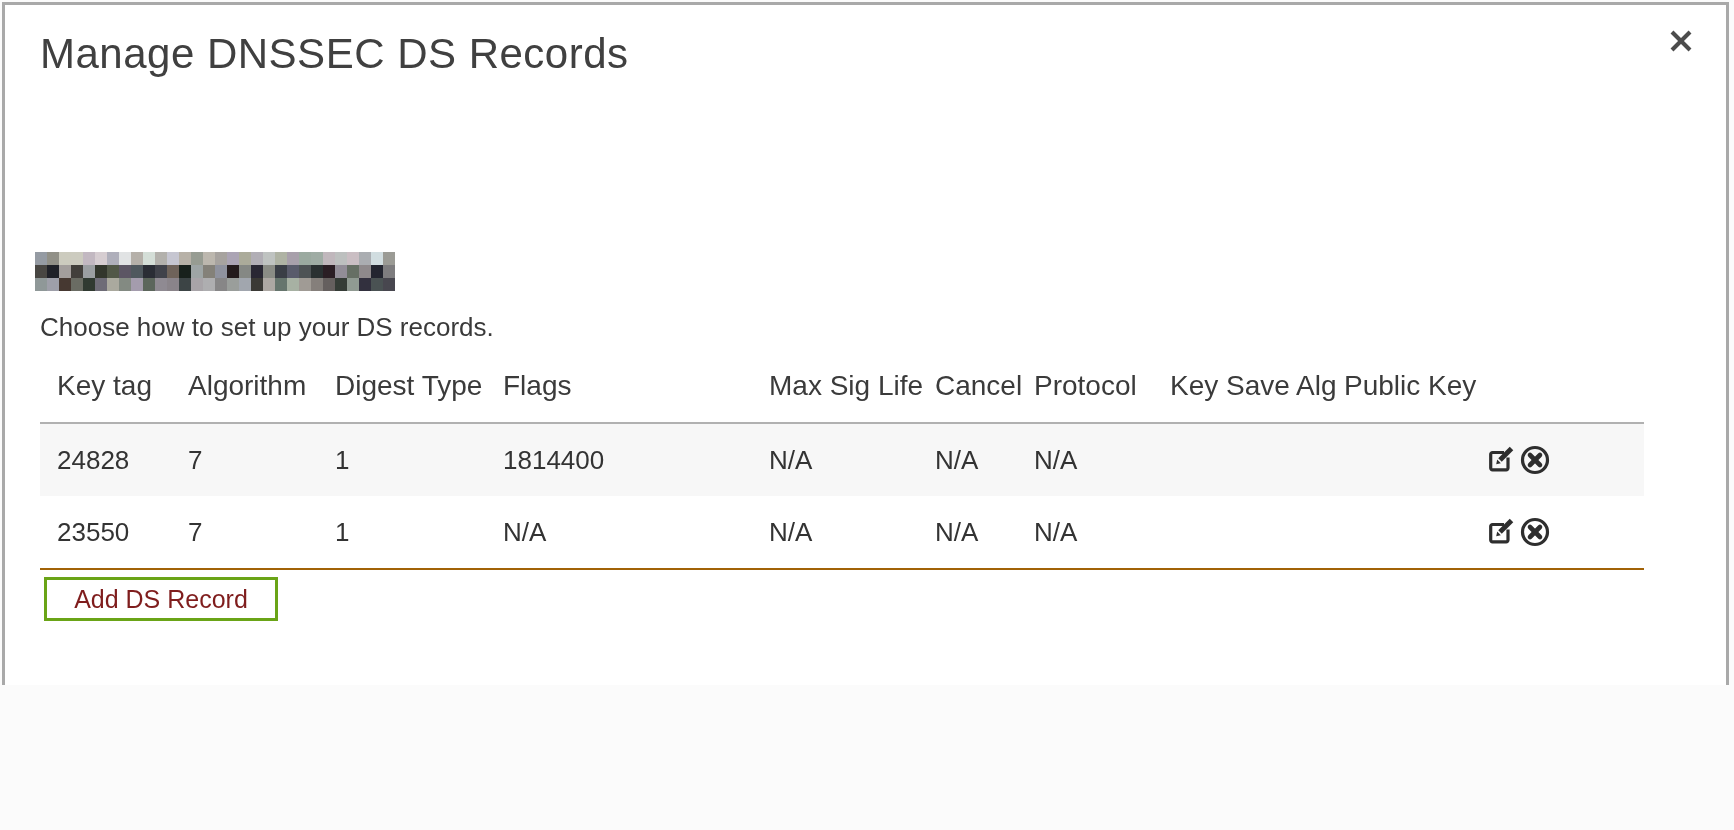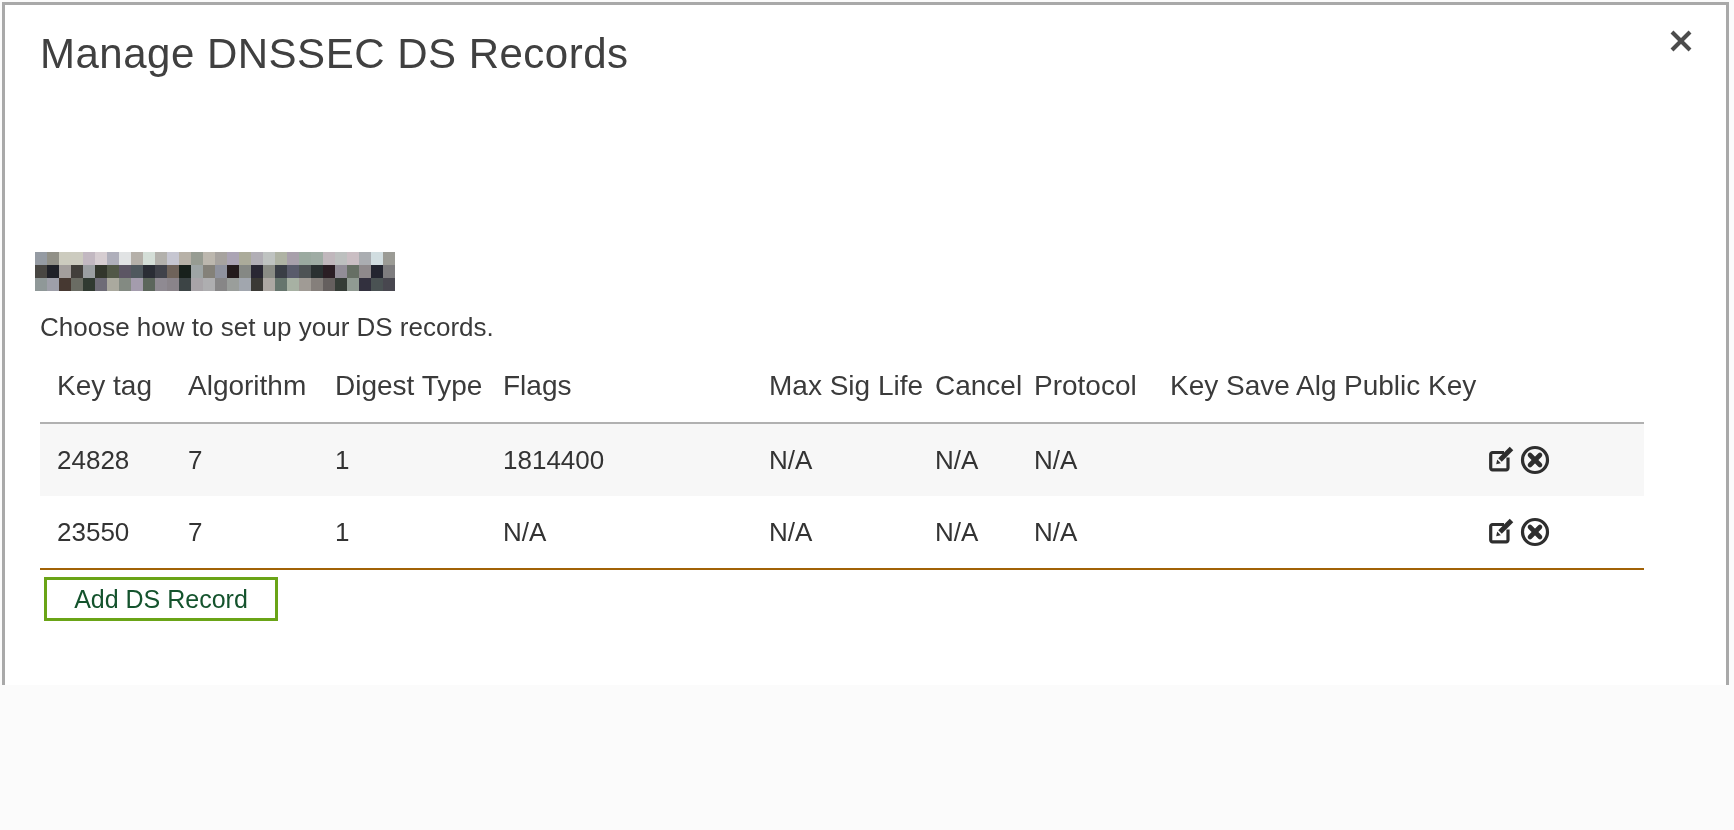--- a/index.html
+++ b/index.html
@@ -23,21 +23,21 @@
   .thead{position:absolute;left:40px;top:370px;width:1604px;font-size:28px;color:#3b3b3b;}
   .tbody{position:absolute;left:40px;top:414px;width:1604px;
          border-top:2px solid #b1b1b1;border-bottom:2px solid #a16207;box-sizing:content-box;margin-top:8px;}
   .row{height:72px;align-items:center;font-size:26px;color:#333;}
   .row.alt{background:#f7f7f7;}
   .cell{white-space:nowrap;overflow:hidden;}
   .actions{display:flex;justify-content:flex-end;align-items:center;gap:1px;padding-right:6px;}
   .icon-btn{padding:0;border:0;background:transparent;cursor:pointer;width:34px;height:34px;display:flex;align-items:center;justify-content:center;}
 
   .add-btn{position:absolute;left:44px;top:577px;width:234px;height:44px;background:#fff;
-           border:3px solid #6aa417;color:#14532d;font-size:25px;cursor:pointer;box-sizing:border-box;
+           border:3px solid #6aa417;color:#7f1d1d;font-size:25px;cursor:pointer;box-sizing:border-box;
            font-family:inherit;}
 
   .footer{position:absolute;left:5px;top:693px;width:1721px;height:129px;background:#ececec;}
   .redbox{position:absolute;left:697px;top:15px;width:219px;height:104px;
           border:7px solid #e62117;box-sizing:border-box;}
   .save-btn{position:absolute;left:16px;top:7px;width:177px;height:76px;background:#5a9400;
             border:0;border-bottom:7px solid #4a7b02;color:#fff;font-size:28px;cursor:pointer;
             font-family:inherit;box-sizing:border-box;}
   .cancel-link{position:absolute;left:917px;top:48px;font-size:29px;color:#4285f4;text-decoration:none;cursor:pointer;}
 </style>

